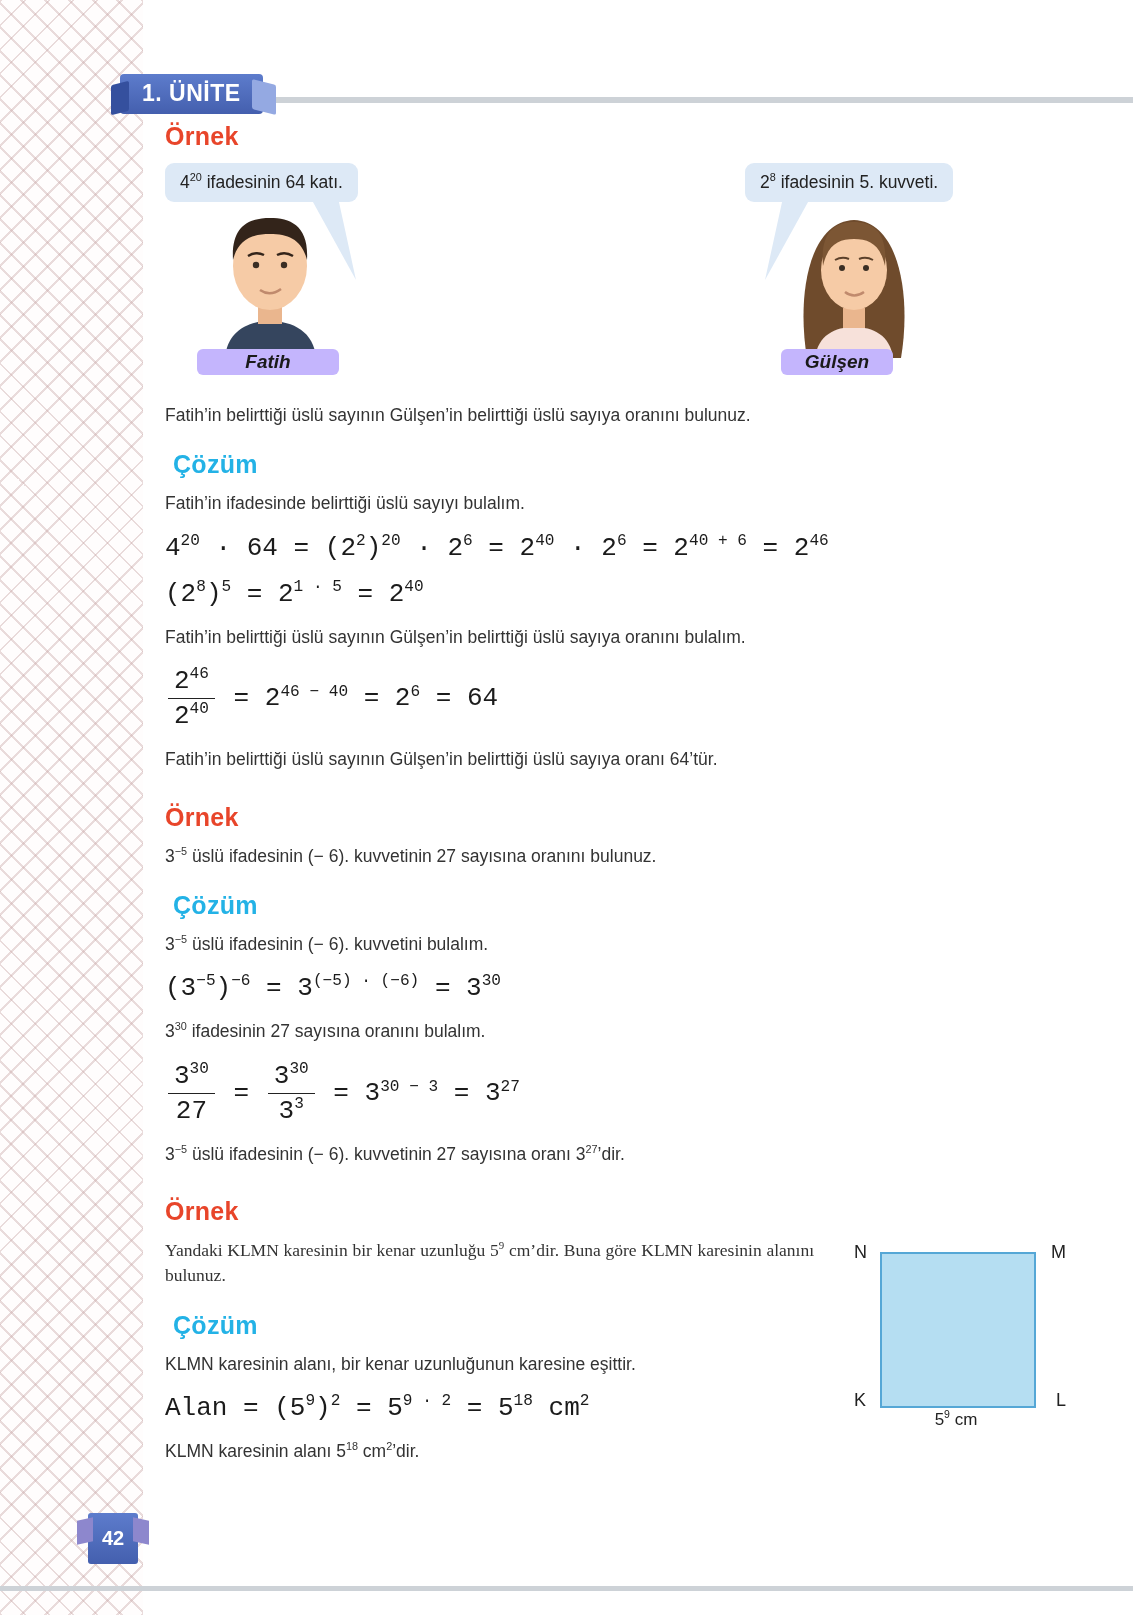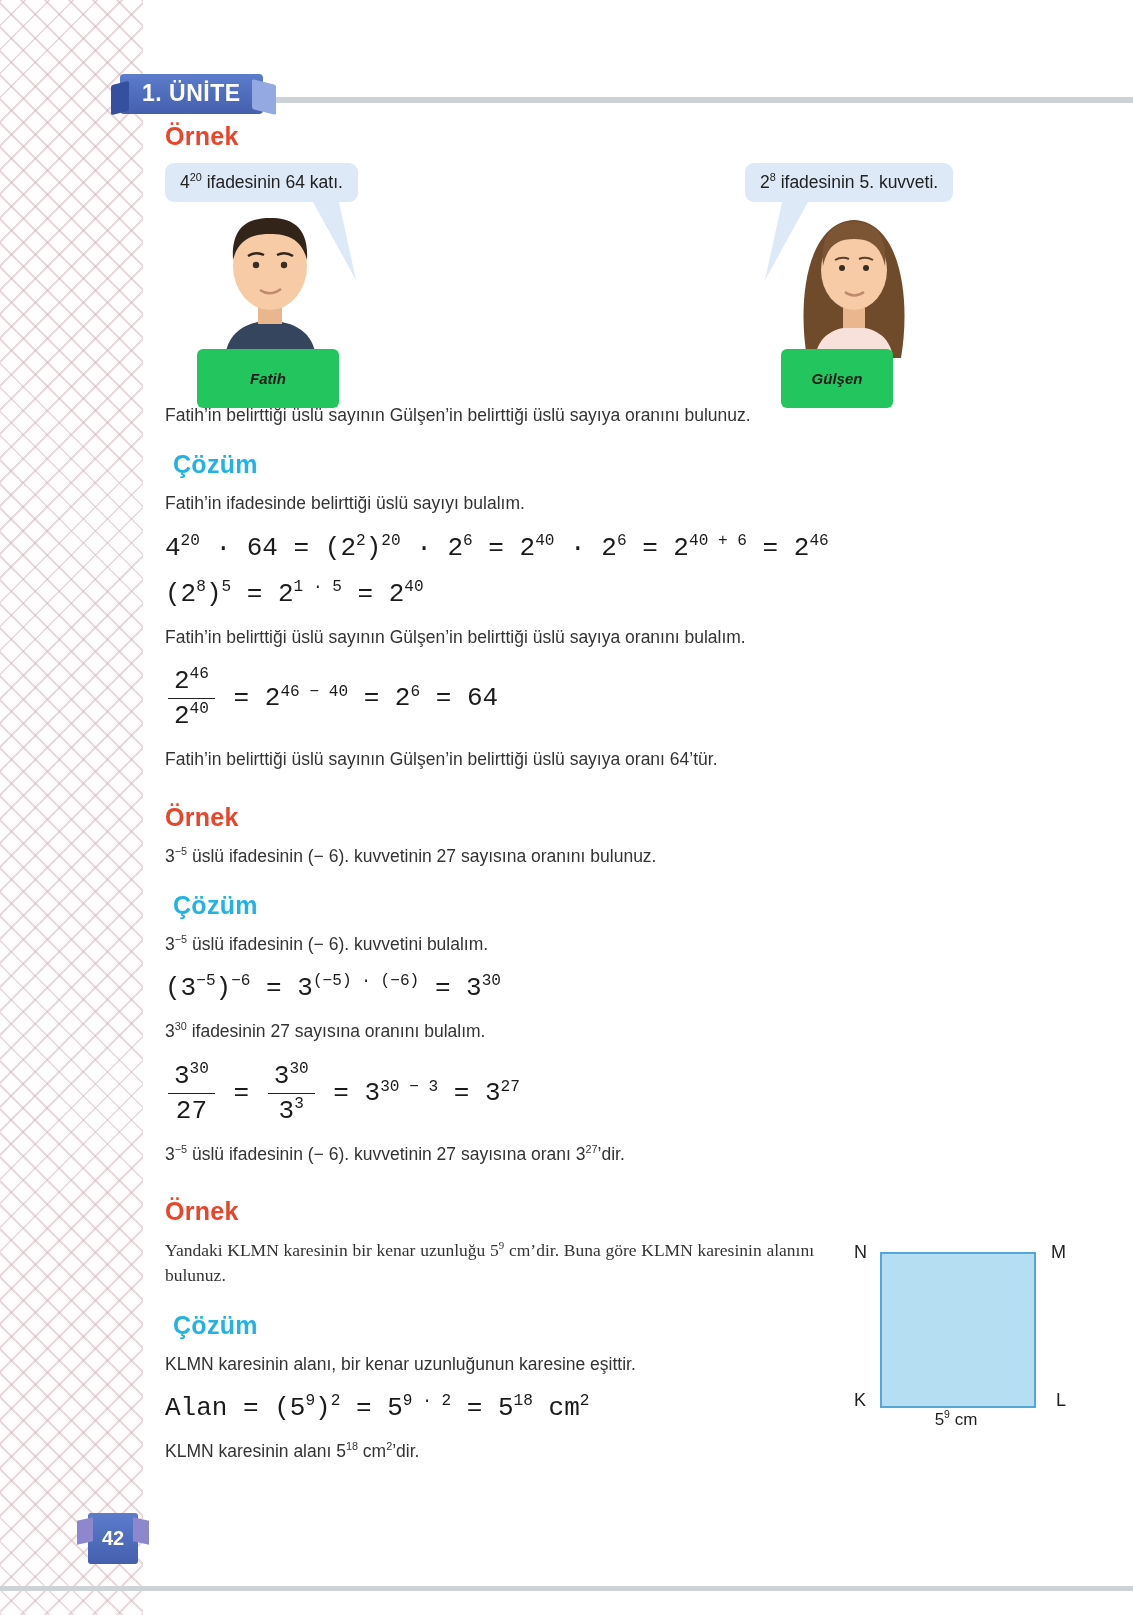--- a/index.html
+++ b/index.html
@@ -38,22 +38,22 @@
   .intro-scene{position:relative;height:228px;margin-bottom:6px;}
   .bubble{position:absolute;top:0;background:#dde9f6;border-radius:9px;padding:9px 15px;font-size:17.5px;color:#222;white-space:nowrap;}
   .b-left{left:0;}
   .b-right{left:580px;}
   .tail{position:absolute;top:37px;width:46px;height:80px;background:#dde9f6;}
   .t-left{left:145px;clip-path:polygon(4% 0, 62% 0, 100% 100%);}
   .t-right{left:600px;clip-path:polygon(38% 0, 96% 0, 0 100%);}
   .avatar{position:absolute;top:45px;width:135px;height:150px;}
   .a-left{left:38px;}
   .a-right{left:622px;}
-  .nameplate{position:absolute;top:186px;background:#22c55e;border-radius:6px;padding:21px 0;text-align:center;
-    font-weight:bold;font-style:italic;font-size:15px;color:#1a1a1a;}
+  .nameplate{position:absolute;top:186px;background:#c4b5fd;border-radius:6px;padding:2px 0;text-align:center;
+    font-weight:bold;font-style:italic;font-size:19px;color:#1a1a1a;}
   .n-left{left:32px;width:142px;}
   .n-right{left:616px;width:112px;}
 
   
   .sq-fig{float:right;position:relative;width:222px;height:212px;margin:2px 0 10px 34px;
     font-size:18px;color:#222;}
   .sq{position:absolute;left:32px;top:12px;width:152px;height:152px;background:#b5def2;border:2px solid #55a7d6;}
   .corner{position:absolute;font-size:18px;color:#222;}
   .c-n{left:6px;top:2px;}
   .c-m{right:4px;top:2px;}

